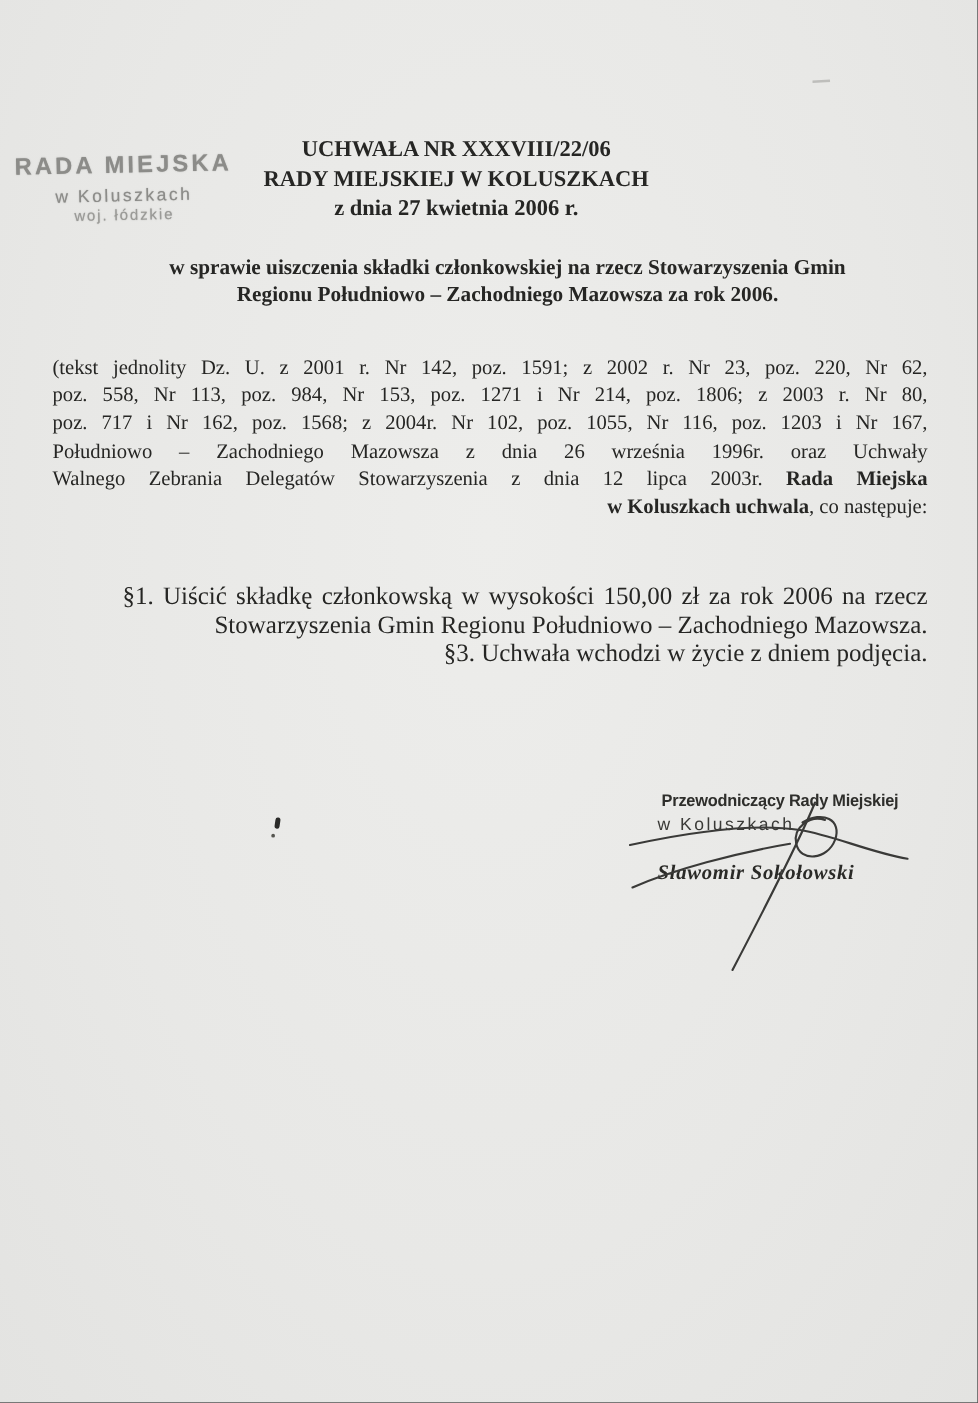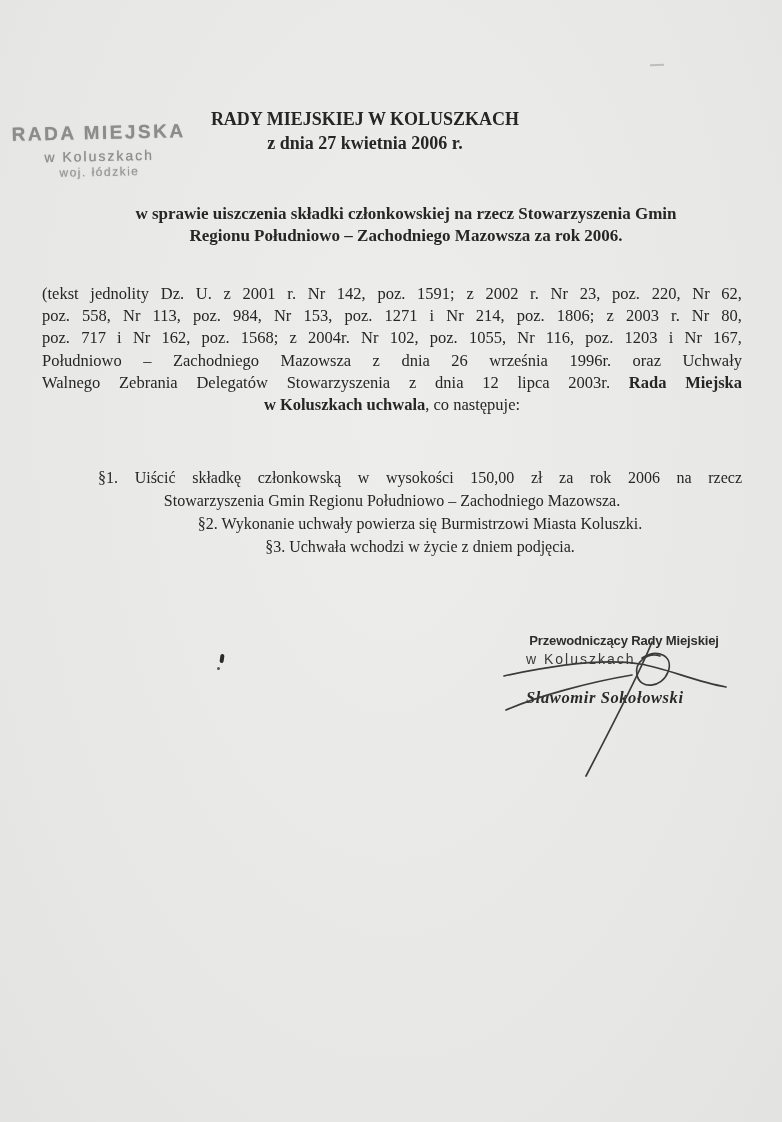--- a/index.html
+++ b/index.html
@@ -55,25 +55,25 @@
     position: absolute;
     left: 42px; top: 283px;
     width: 700px;
     font-size: 16.5px;
     line-height: 22.2px;
   }
   .sections {
     position: absolute;
     left: 42px; top: 466px;
     width: 700px;
-    font-size: 16px;
+    font-size: 20px;
     line-height: 23px;
   }
   .jline   { text-align: justify; text-align-last: justify; }
-  .lline   { text-align: center; }
+  .lline   { text-align: right; }
   .indent  { padding-left: 52px; box-sizing: border-box; }
   .indent2 { padding-left: 56px; box-sizing: border-box; }
   .b       { font-weight: bold; }
 
   
   .speck-a {
     position: absolute; left: 220px; top: 654px;
     width: 4px; height: 9px; background: #2a2a28;
     border-radius: 2px; transform: rotate(8deg);
   }
@@ -124,20 +124,21 @@
 
   <div class="faint-dash"></div>
 
   <div class="stamp">
     <div class="stamp-org">RADA MIEJSKA</div>
     <div class="stamp-city">w Koluszkach</div>
     <div class="stamp-region">woj. łódzkie</div>
   </div>
 
   <div class="title-block">
+    <div>UCHWAŁA NR XXXVIII/22/06</div>
     <div>RADY MIEJSKIEJ W KOLUSZKACH</div>
     <div>z dnia 27 kwietnia 2006 r.</div>
   </div>
 
   <div class="subject-block">
     <div>w sprawie uiszczenia składki członkowskiej na rzecz Stowarzyszenia Gmin</div>
     <div>Regionu Południowo – Zachodniego Mazowsza za rok 2006.</div>
   </div>
 
   <div class="preamble">
@@ -145,21 +146,20 @@
     <div class="jline">poz. 558, Nr 113, poz. 984, Nr 153, poz. 1271 i Nr 214, poz. 1806; z 2003 r. Nr 80,</div>
     <div class="jline">poz. 717 i Nr 162, poz. 1568; z 2004r. Nr 102, poz. 1055, Nr 116, poz. 1203 i Nr 167,</div>
     <div class="jline">Południowo – Zachodniego Mazowsza z dnia 26 września 1996r. oraz Uchwały</div>
     <div class="jline"><span>Walnego Zebrania Delegatów Stowarzyszenia z dnia 12 lipca 2003r. </span><span class="b">Rada Miejska</span></div>
     <div class="lline"><span class="b">w Koluszkach uchwala</span><span>, co następuje:</span></div>
   </div>
 
   <div class="sections">
     <div class="jline indent2">§1. Uiścić składkę członkowską w wysokości 150,00 zł za rok 2006 na rzecz</div>
     <div class="lline">Stowarzyszenia Gmin Regionu Południowo – Zachodniego Mazowsza.</div>
-    <div class="lline indent2">§2. Wykonanie uchwały powierza się Burmistrzowi Miasta Koluszki.</div>
     <div class="lline indent2">§3. Uchwała wchodzi w życie z dniem podjęcia.</div>
   </div>
 
   <div class="speck-a"></div>
   <div class="speck-b"></div>
 
   <div class="sig-block">
     <div class="sig-role1">Przewodniczący Rady Miejskiej</div>
     <div class="sig-role2">w Koluszkach</div>
     <div class="sig-name">Sławomir Sokołowski</div>

